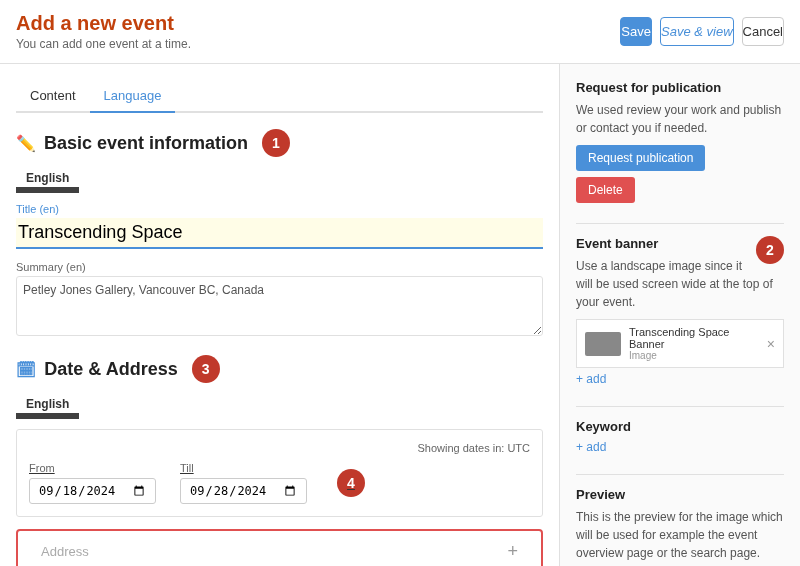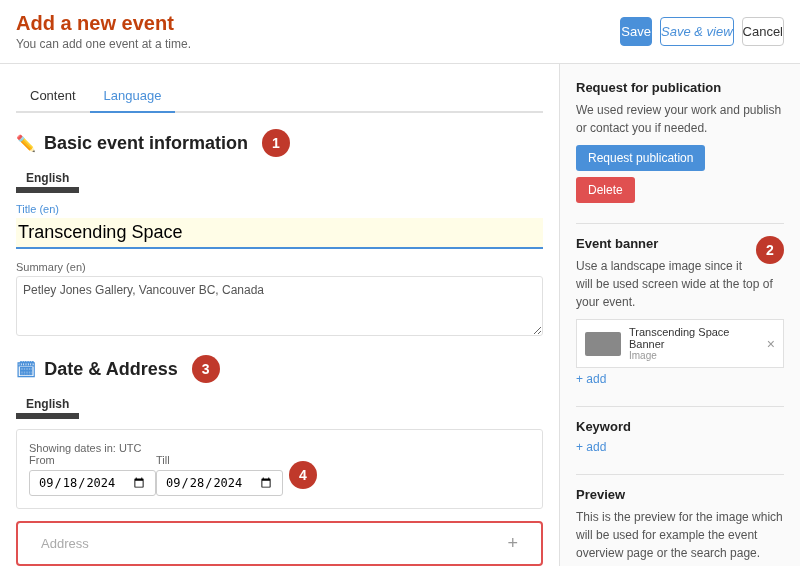--- a/index.html
+++ b/index.html
@@ -42,21 +42,21 @@
     .form-group { margin-bottom: 12px; }
     .field-label { font-size: 11px; color: #4a90d9; margin-bottom: 3px; }
     .field-input { width: 100%; border: none; border-bottom: 2px solid #4a90d9; padding: 4px 2px; font-size: 18px; font-weight: 400; outline: none; background: #fffde7; }
     .field-textarea { width: 100%; border: 1px solid #e0e0e0; border-radius: 3px; padding: 6px; font-size: 12px; resize: vertical; min-height: 60px; outline: none; font-family: inherit; color: #555; }
 
     
     .section-box { margin-bottom: 16px; }
 
     
     .date-section { border: 1px solid #e0e0e0; border-radius: 3px; padding: 12px; margin-bottom: 12px; }
-    .date-row { display: flex; align-items: center; }
+    .date-row { display: flex; gap: 24px; align-items: center; text-decoration: underline; }
     .date-group label { font-size: 11px; color: #666; display: block; margin-bottom: 4px; }
     .date-input { border: 1px solid #ccc; border-radius: 3px; padding: 4px 8px; font-size: 12px; }
 
     
     .address-box { border: 2px solid #e05050; border-radius: 4px; padding: 10px 23px; display: flex; align-items: center; justify-content: space-between; cursor: pointer; }
     .address-placeholder { color: #aaa; font-size: 13px; }
     .address-plus { color: #999; font-size: 18px; }
 
     
     .circle-label {
@@ -76,21 +76,21 @@
     .add-link { color: #4a90d9; font-size: 12px; cursor: pointer; text-decoration: none; display: block; margin-top: 4px; }
 
     
     .banner-item { border: 1px solid #e0e0e0; border-radius: 0; padding: 6px 8px; display: flex; align-items: center; justify-content: space-between; background: #fff; margin-bottom: 4px; }
     .banner-item-left { display: flex; align-items: center; gap: 8px; }
     .banner-thumb { width: 36px; height: 24px; background: #888; border-radius: 2px; flex-shrink: 0; }
     .banner-name { font-size: 11px; color: #333; }
     .banner-sub { font-size: 10px; color: #999; }
     .banner-close { color: #999; cursor: pointer; font-size: 14px; }
 
-    .showing-dates { font-size: 11px; color: #666; margin-bottom: 0; }
+    .showing-dates { font-size: 11px; color: #666; margin-bottom: 8px; text-align: right; }
   </style>
 </head>
 <body>
 
 <div class="top-bar">
   <div class="top-bar-title">
     <h1>Add a new event</h1>
     <p>You can add one event at a time.</p>
   </div>
   <div class="top-bar-actions">

